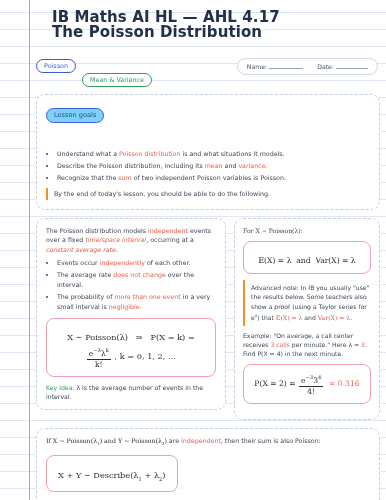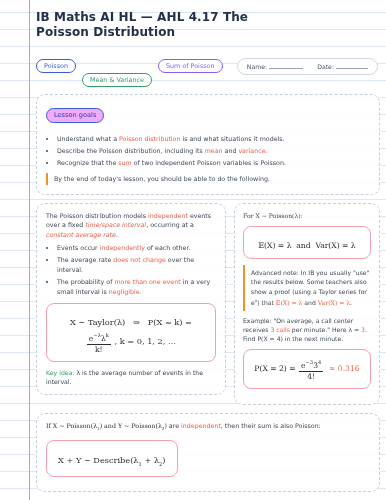--- a/index.html
+++ b/index.html
@@ -27,23 +27,23 @@
   }
   .sheet{
     position:absolute;inset:0;
     padding:10px 6px 6px 36px;
     box-sizing:border-box;
   }
 
   
   .hand{font-family:"DejaVu Sans", sans-serif;}
   .title{
-    font-size:12px;line-height:14.5px;color:#22304a;
+    font-size:15px;line-height:14.5px;color:#22304a;
     letter-spacing:.1px;font-weight:600;
-    margin:0 0 6px 0;max-width:250px;
+    margin:0 0 6px 16px;max-width:250px;
   }
   .math{font-family:"DejaVu Serif", serif;color:#2b2b35;}
 
   
   .chip-row{display:flex;align-items:center;gap:6px;margin-bottom:7px;}
   .chip{
     border-radius:10px;padding:1.5px 7px;font-size:6.4px;line-height:9px;
     background:#fff;white-space:nowrap;
   }
   .chip.blue{border:1.1px solid #3b5bdb;color:#3b5bdb;}
@@ -61,21 +61,21 @@
 
   
   .card{
     border:1px dashed #c6cddb;border-radius:9px;
     background:rgba(255,255,255,.86);
     padding:7px 9px 8px 9px;box-sizing:border-box;
     margin-bottom:8px;
   }
   .sec-chip{
     display:inline-block;border-radius:9px;padding:2px 7px;
-    font-size:6.6px;line-height:9px;background:#f0abfc;margin-bottom:7px;
+    font-size:6.6px;line-height:9px;background:#7dd3fc;margin-bottom:22px;
   }
   .sec-chip.blue{border:1.1px solid #3b5bdb;color:#2b3f9e;}
   .sec-chip.green{border:1.1px solid #2f9e63;color:#1f7a4a;}
   .sec-chip.purple{border:1.1px solid #8b5cf6;color:#6d3fd6;}
 
   .body-text{font-size:6.3px;line-height:9.6px;color:#3d4656;}
   .hl{color:#e8604c;}
   .hl2{color:#e8604c;font-style:italic;}
 
   ul.goals{margin:4px 0 5px 0;padding-left:11px;}
@@ -126,21 +126,20 @@
 <div class="paper"></div>
 <div class="margin-line"></div>
 
 <div class="sheet">
 
   <div class="title hand">IB Maths AI HL — AHL 4.17 The Poisson Distribution</div>
 
   <div class="chip-row">
     <span class="chip blue">Poisson</span>
     <span class="chip green">Mean &amp; Variance</span>
-    <span class="chip purple">Sum of Poisson</span>
 
     <div class="namebox">
       <span><span>Name:</span><span class="ln"></span></span>
       <span><span>Date:</span><span class="ln short"></span></span>
     </div>
   </div>
 
   <div class="card">
     <span class="sec-chip blue">Lesson goals</span>
     <ul class="goals">
@@ -161,21 +160,21 @@
         </div>
 
         <ul class="bul">
           <li><span>Events occur </span><span class="hl">independently</span><span> of each other.</span></li>
           <li><span>The average rate </span><span class="hl">does not change</span><span> over the interval.</span></li>
           <li><span>The probability of </span><span class="hl">more than one event</span><span> in a very small interval is </span><span class="hl">negligible.</span></li>
         </ul>
 
         <div class="formula">
           <span class="math">
-            <span>X ∼ Taylor(λ)</span>
+            <span>X ∼ Poisson(λ)</span>
             &nbsp;&nbsp;<span>⇒</span>&nbsp;&nbsp;
             <span>P(X = k) =</span>
             <span class="frac">
               <span class="num">e<sup>−λ</sup>λ<sup>k</sup></span>
               <span class="den">k!</span>
             </span>
             <span>, k = 0, 1, 2, …</span>
           </span>
         </div>
 

